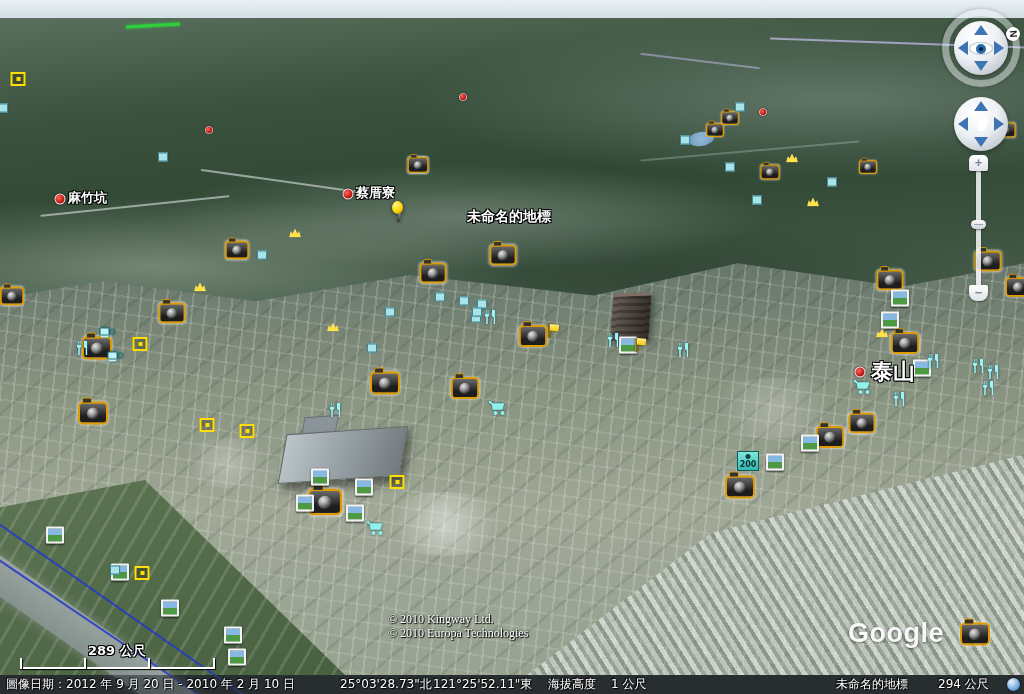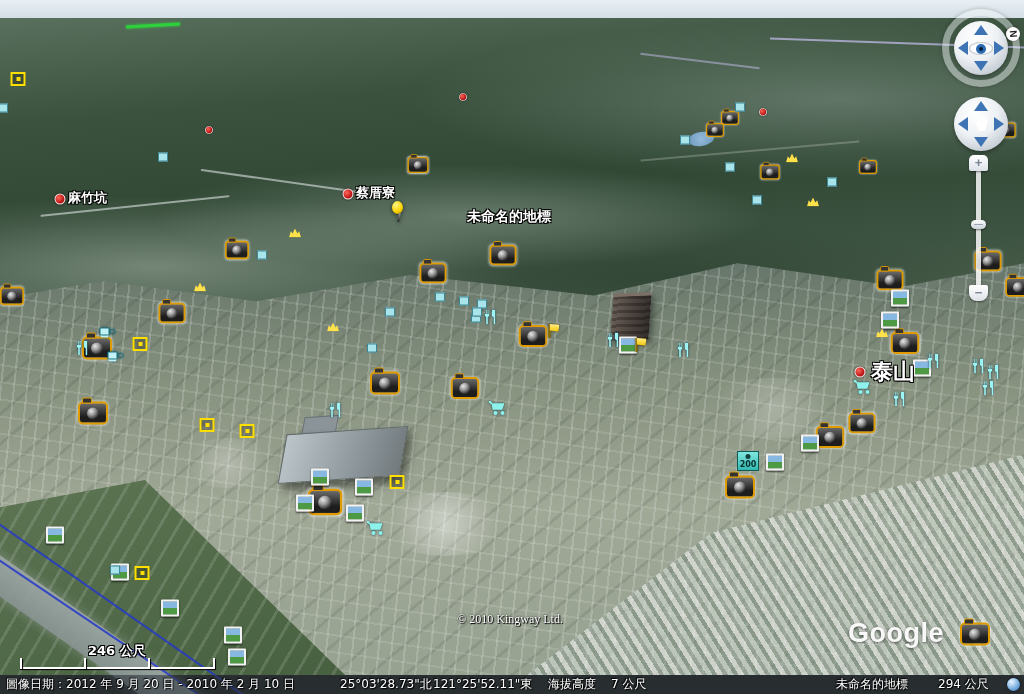--- a/index.html
+++ b/index.html
@@ -122,21 +122,21 @@
   .m-yblob .m-core{width:12px;height:9px;background:#ffe14a;filter:drop-shadow(0 0 1px rgba(80,60,0,.9));
     clip-path:polygon(0 100%,15% 30%,30% 55%,50% 0,70% 55%,85% 30%,100% 100%);}
   
   #scalebar{position:absolute;left:20px;top:644px;width:196px;height:27px;z-index:7;}
   #scalebar .sb-label{position:absolute;left:68px;top:-2px;color:#fff;
     font:bold 13px "DejaVu Sans","Liberation Sans",sans-serif;
     text-shadow:-1px -1px 0 #000,1px -1px 0 #000,-1px 1px 0 #000,1px 1px 0 #000;}
   #scalebar .sb-line{position:absolute;left:0;right:1px;bottom:2px;height:2px;background:#fff;box-shadow:0 1px 1px #000;}
   #scalebar .sb-tick{position:absolute;bottom:2px;width:2px;height:11px;background:#fff;box-shadow:1px 1px 1px #000;}
   
-  #copyright{position:absolute;left:388px;top:613px;width:244px;text-align:center;z-index:5;color:#fff;
+  #copyright{position:absolute;left:388px;top:613px;width:244px;z-index:5;color:#fff;
     font:12px/13.5px "Liberation Serif","DejaVu Serif",serif;
     text-shadow:0 0 2px #000,1px 1px 1px #000;}
   #watermark{position:absolute;left:848px;top:618px;z-index:5;}
   .g-logo{font:bold 27px "Liberation Sans","DejaVu Sans",sans-serif;letter-spacing:.5px;
     color:rgba(255,255,255,.95);text-shadow:0 1px 3px rgba(0,0,0,.55);}
   .g-copy{position:absolute;left:8px;top:20px;font-size:8px;color:rgba(255,255,255,.5);}
   
   #navbox{position:absolute;left:935px;top:0;width:89px;height:310px;z-index:10;}
   .look-ring{position:absolute;left:7px;top:9px;width:78px;height:78px;border-radius:50%;box-sizing:border-box;
     border:7px solid rgba(245,248,250,.45);box-shadow:0 0 4px rgba(0,0,0,.25), inset 0 0 3px rgba(0,0,0,.15);}
@@ -486,30 +486,31 @@
         <span class="m-core"></span>
         <span class="m-label">泰山</span>
       </div>
       <div class="marker m-pin" style="left: 398px; top: 212px;">
         <span class="m-core"></span>
         <span class="m-label">未命名的地標</span>
       </div>
     </div>
 
   <div id="scalebar">
-    <span class="sb-label">246 公尺</span>
+    <span class="sb-label">289 公尺</span>
     <div class="sb-line"></div>
     <div class="sb-tick" style="left:0;"></div>
     <div class="sb-tick" style="left:64px;"></div>
     <div class="sb-tick" style="left:128px;"></div>
     <div class="sb-tick" style="left:193px;"></div>
   </div>
 
   <div id="copyright">
     <div>© 2010 Kingway Ltd.</div>
+    <div>© 2010 Europa Technologies</div>
   </div>
 
   <div id="watermark">
     <span class="g-copy">©2010</span>
     <span class="g-logo">Google</span>
   </div>
 
   <div id="navbox">
     <div class="look-ring"></div>
     <div class="north-btn">N</div>
@@ -531,19 +532,19 @@
     <div class="zoom-btn" id="zoom-plus">+</div>
     <div class="zoom-handle"></div>
     <div class="zoom-btn" id="zoom-minus">−</div>
   </div>
 
   <div id="statusbar">
     <span style="left:6px;">圖像日期：2012 年 9 月 20 日 - 2010 年 2 月 10 日</span>
     <span style="left:340px;">25°03'28.73"北</span>
     <span style="left:433px;">121°25'52.11"東</span>
     <span style="left:548px;">海拔高度</span>
-    <span style="left:611px;">7 公尺</span>
+    <span style="left:611px;">1 公尺</span>
     <span style="left:836px;">未命名的地標</span>
     <span style="left:938px;">294 公尺</span>
     <div class="status-globe"></div>
   </div>
 
 </div>
 
 </body></html>

